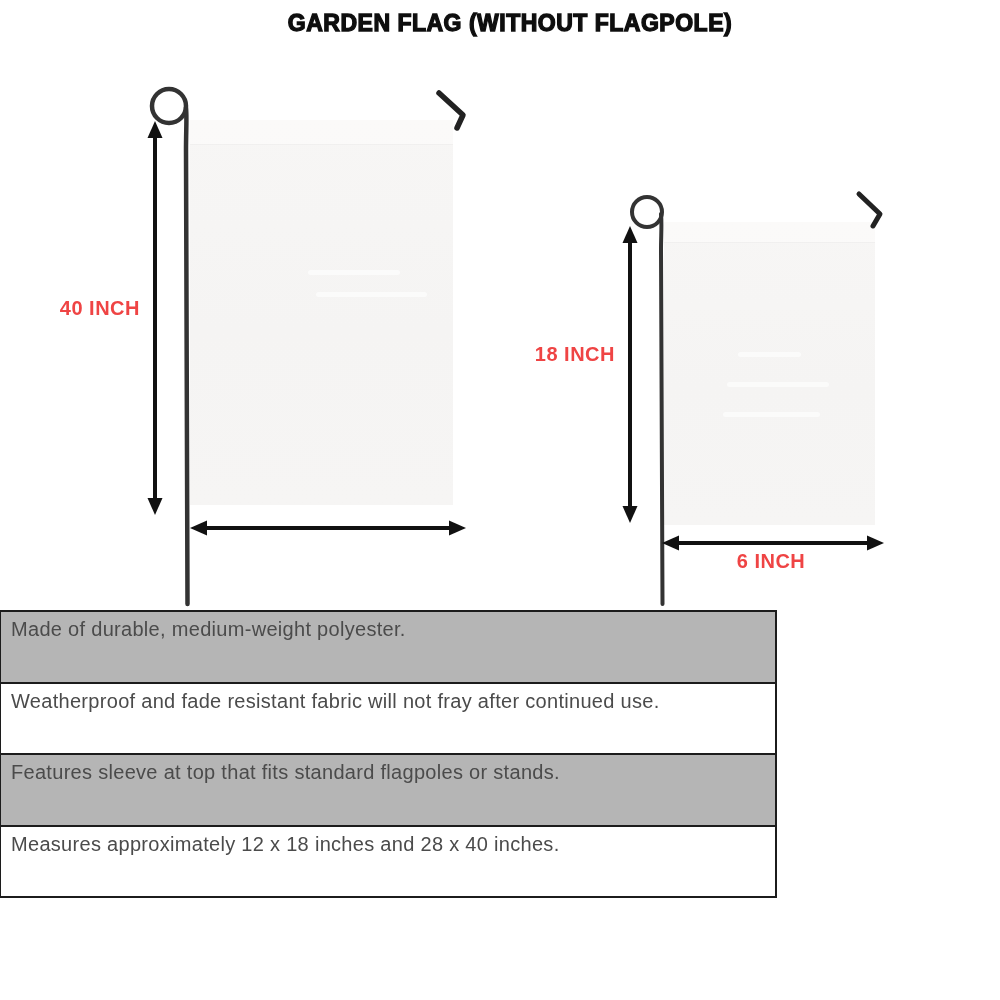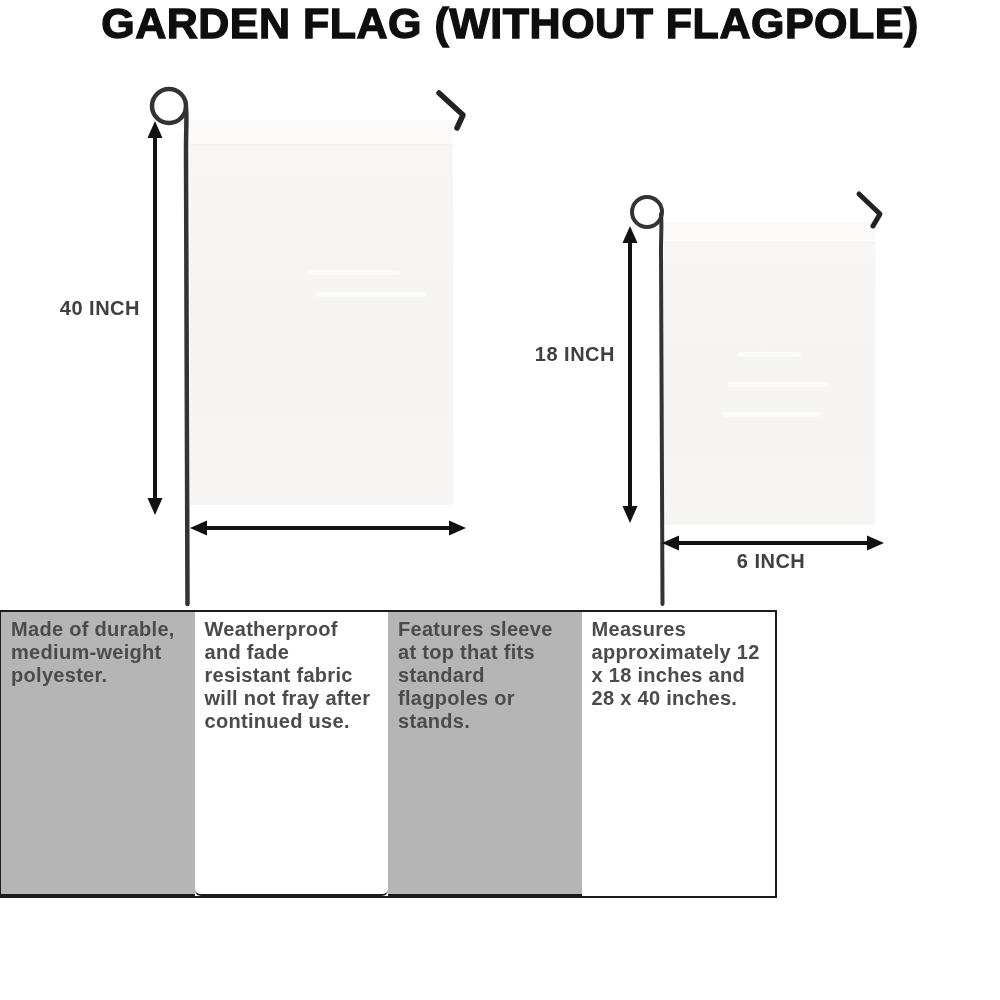--- a/index.html
+++ b/index.html
@@ -20,21 +20,21 @@
   .title-block {
     position: absolute;
     top: 4px;
     left: 0;
     width: 1000px;
     text-align: center;
     color: #0e0e0e;
   }
   .title-line1, .title-line2 {
     font-weight: bold;
-    font-size: 43px;
+    font-size: 23px;
     line-height: 39px;
     letter-spacing: 0.5px;
     color: #0e0e0e;
     padding-left: 20px;
     -webkit-text-stroke: 1.3px #0e0e0e;
   }
 
   
   .flag {
     position: absolute;
@@ -63,54 +63,54 @@
     left: 0; top: 0;
     width: 1000px; height: 1000px;
     pointer-events: none;
   }
 
   
   .dim-label {
     position: absolute;
     font-weight: bold;
     font-size: 20px;
-    color: #404040;
+    color: #ef4444;
     letter-spacing: 0.5px;
   }
   #label-40 { left: 30px;  top: 297px; width: 110px; text-align: right; }
   #label-28 { left: 221px; top: 535px; width: 200px; text-align: center; }
   #label-18 { left: 505px; top: 343px; width: 110px; text-align: right; }
   #label-12 { left: 671px; top: 550px; width: 200px; text-align: center; }
 
   
   .features-table {
     position: absolute;
     left: 0;
     top: 610px;
     width: 777px;
     height: 288px;
     border: 2px solid #1c1c1c;
     border-left-width: 1px;
     box-sizing: border-box;
     display: flex;
-    font-weight: bold;
+    flex-direction: column;
   }
   .feature-row {
     flex: 1;
     box-sizing: border-box;
     padding: 6px 10px 0 10px;
     font-size: 20px;
     letter-spacing: 0.3px;
     color: #4b4b4b;
     border-bottom: 2px solid #1c1c1c;
     overflow: hidden;
   }
   .feature-row:last-child { border-bottom: none; }
   .feature-row.shade-gray { background: #b5b5b5; }
-  .feature-row.shade-white { background: #ffffff; border-radius: 6px; }
+  .feature-row.shade-white { background: #ffffff; }
 </style>
 </head>
 <body>
 
 <div id="canvas">
 
   <div class="title-block">
     <div class="title-line1">GARDEN FLAG (WITHOUT FLAGPOLE)</div>
   </div>
 

